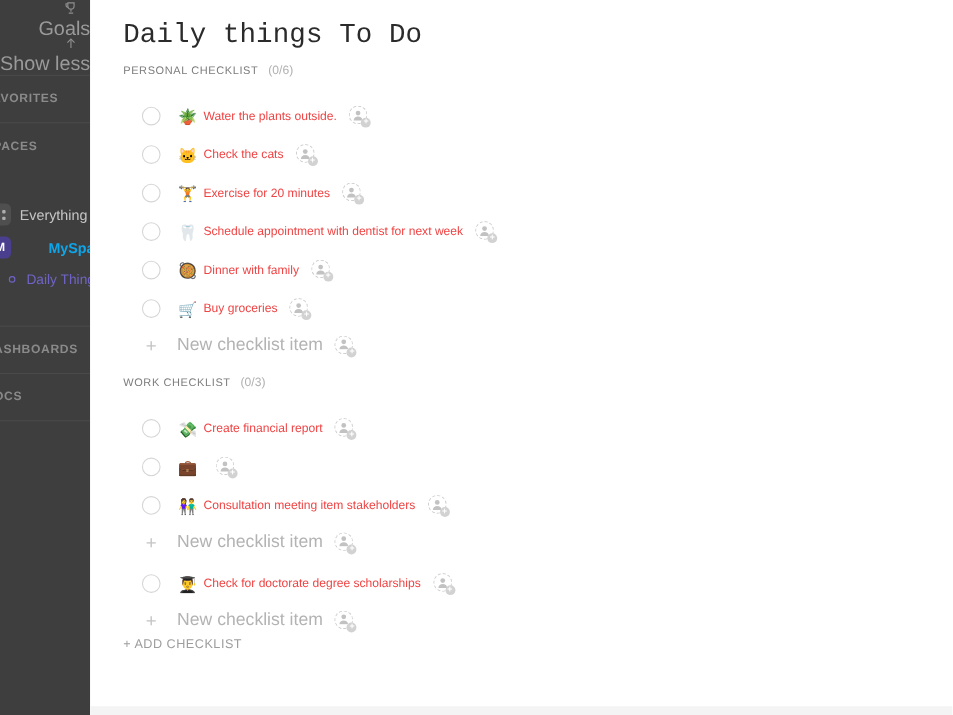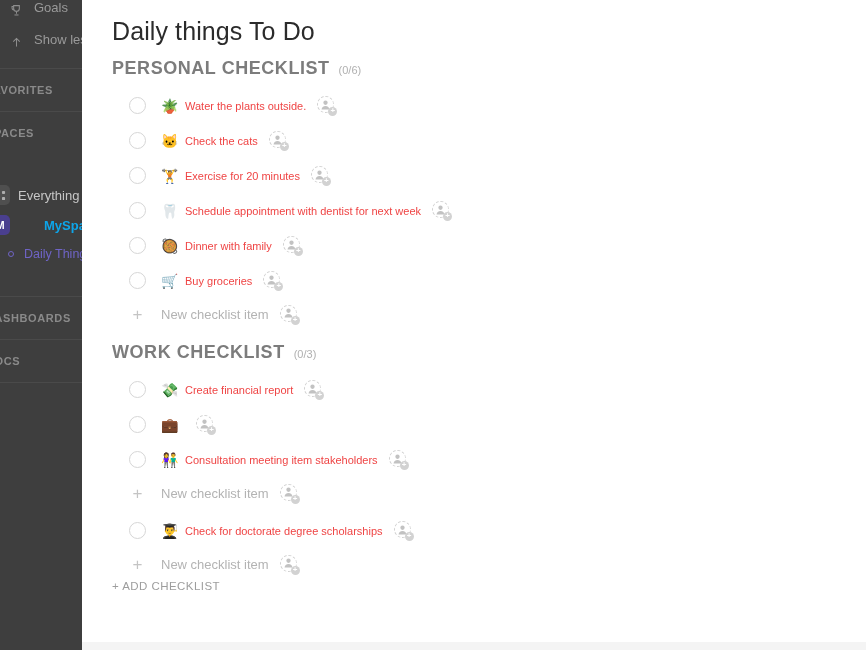--- a/index.html
+++ b/index.html
@@ -12,26 +12,27 @@
   #app { position: relative; width: 866px; height: 650px; }
 
   
   #sidebar {
     position: absolute; left: 0; top: 0;
     width: 82px; height: 650px;
     background: #3e3e3e;
     overflow: hidden;
   }
   .sb-row {
-    display: flex; align-items: flex-start;
+    display: flex; align-items: flex-end;
     height: 32px;
     padding-left: 6px;
     color: #9a9a9a;
-    font-size: 13px;
+    font-size: 18px;
     white-space: nowrap;
+    flex-direction: column;
   }
   .sb-icon {
     width: 20px; min-width: 20px; height: 20px;
     display: flex; align-items: center; justify-content: center;
     margin-right: 8px;
     color: #8e8e8e;
   }
   .sb-icon svg { display: block; }
   .sb-label { overflow: hidden; }
 
@@ -95,34 +96,35 @@
     overflow: hidden;
   }
   #panel-inner { padding: 0 0 0 30px; }
 
   #page-title {
     font-size: 25px;
     color: #2b2b2b;
     font-weight: normal;
     padding-top: 17px;
     letter-spacing: .1px;
+    font-family: Liberation Mono, monospace;
   }
 
   .checklist { margin-top: 4px; }
 
   .cl-header {
     display: flex; align-items: baseline;
     height: 30px;
     margin-top: 12px;
   }
   .cl-title {
-    font-size: 18px;
+    font-size: 10px;
     letter-spacing: .55px;
     color: #7c7c7c;
-    font-weight: bold;
+    font-weight: normal;
   }
   .cl-count {
     font-size: 11px;
     color: #b0b0b0;
     margin-left: 9px;
   }
 
   .cl-item {
     display: flex; align-items: center;
     height: 35px;
@@ -184,21 +186,21 @@
   .plus-lg {
     width: 17px; min-width: 17px;
     margin-right: 15px;
     color: #c4c4c4;
     font-size: 17px;
     line-height: 1;
     text-align: center;
     font-weight: 300;
   }
   .cl-new-text {
-    font-size: 13px;
+    font-size: 16px;
     color: #b3b3b3;
   }
 
   #add-checklist {
     margin-left: 0px;
     font-size: 11.5px;
     letter-spacing: .45px;
     color: #9d9d9d;
   }
 

